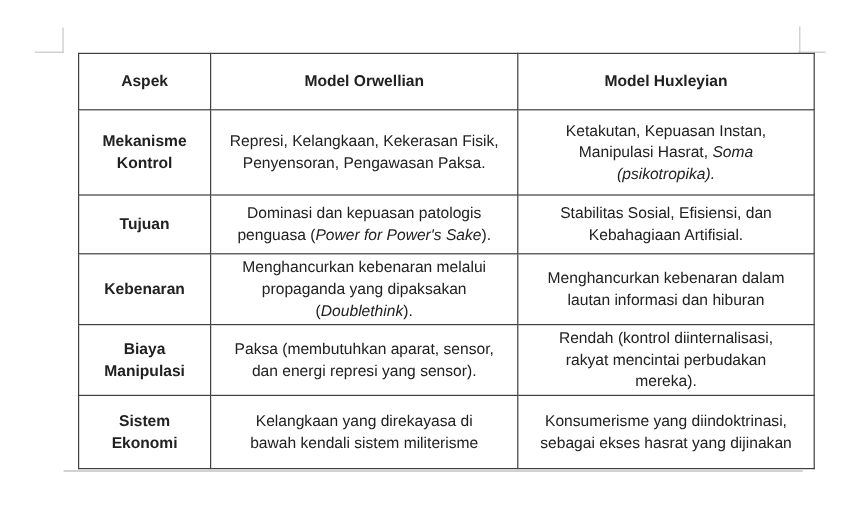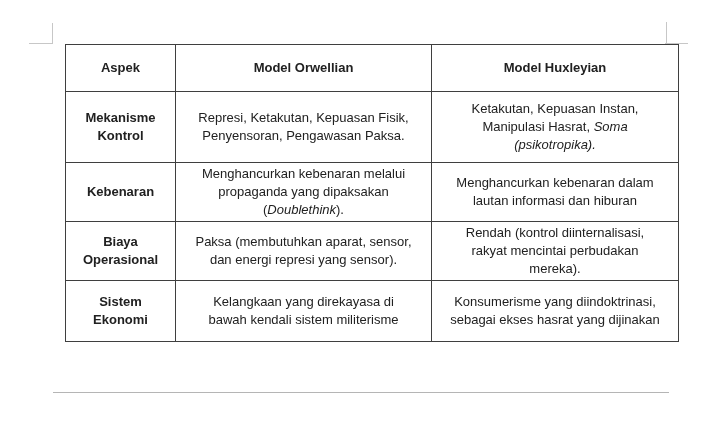--- a/index.html
+++ b/index.html
@@ -77,30 +77,35 @@
     <thead>
       <tr class="rh">
         <th>Aspek</th>
         <th>Model Orwellian</th>
         <th>Model Huxleyian</th>
       </tr>
     </thead>
     <tbody>
       <tr class="r1">
         <th><span>Mekanisme</span><br><span>Kontrol</span></th>
-        <td><span>Represi, Ketakutan, Kepuasan Fisik,</span><br><span>Penyensoran, Pengawasan Paksa.</span></td>
+        <td><span>Represi, Kelangkaan, Kekerasan Fisik,</span><br><span>Penyensoran, Pengawasan Paksa.</span></td>
         <td><span>Ketakutan, Kepuasan Instan,</span><br><span>Manipulasi Hasrat, </span><i>Soma</i><br><i>(psikotropika).</i></td>
+      </tr>
+      <tr class="r2">
+        <th><span>Tujuan</span></th>
+        <td><span>Dominasi dan kepuasan patologis</span><br><span>penguasa (</span><i>Power for Power's Sake</i><span>).</span></td>
+        <td><span>Stabilitas Sosial, Efisiensi, dan</span><br><span>Kebahagiaan Artifisial.</span></td>
       </tr>
       <tr class="r3">
         <th><span>Kebenaran</span></th>
         <td><span>Menghancurkan kebenaran melalui</span><br><span>propaganda yang dipaksakan</span><br><span>(</span><i>Doublethink</i><span>).</span></td>
         <td><span>Menghancurkan kebenaran dalam</span><br><span>lautan informasi dan hiburan</span></td>
       </tr>
       <tr class="r4">
-        <th><span>Biaya</span><br><span>Operasional</span></th>
+        <th><span>Biaya</span><br><span>Manipulasi</span></th>
         <td><span>Paksa (membutuhkan aparat, sensor,</span><br><span>dan energi represi yang sensor).</span></td>
         <td><span>Rendah (kontrol diinternalisasi,</span><br><span>rakyat mencintai perbudakan</span><br><span>mereka).</span></td>
       </tr>
       <tr class="r5">
         <th><span>Sistem</span><br><span>Ekonomi</span></th>
         <td><span>Kelangkaan yang direkayasa di</span><br><span>bawah kendali sistem militerisme</span></td>
         <td><span>Konsumerisme yang diindoktrinasi,</span><br><span>sebagai ekses hasrat yang dijinakan</span></td>
       </tr>
     </tbody>
   </table>

